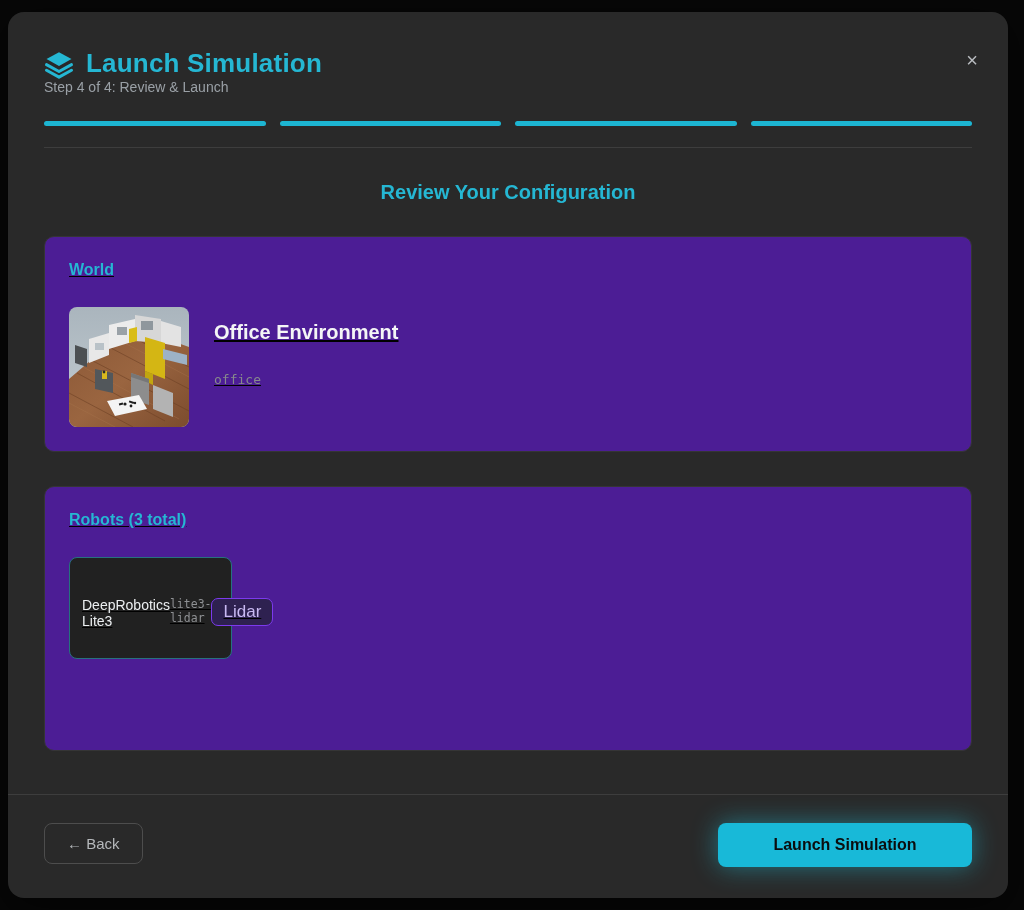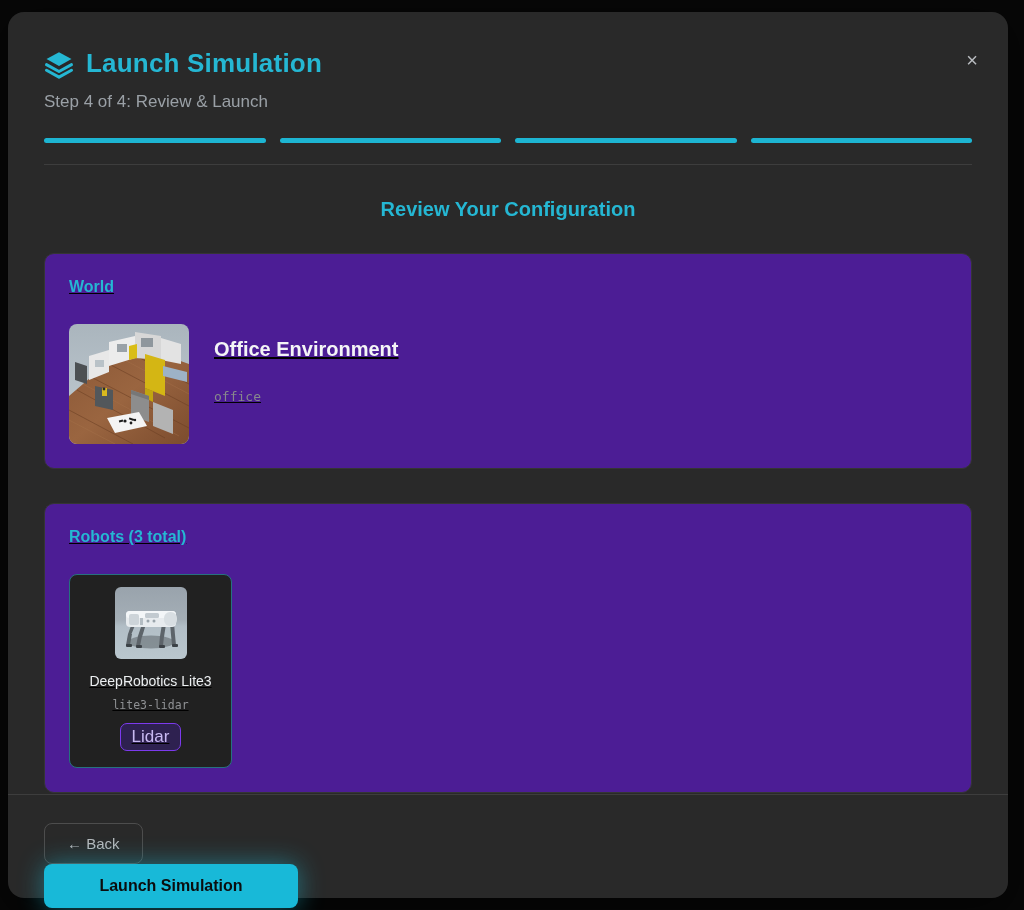--- a/index.html
+++ b/index.html
@@ -15,21 +15,21 @@
     width:1000px; height:886px;
     background:#292929;
     border-radius:16px;
     box-shadow:0 10px 40px rgba(0,0,0,.6);
   }
   
   .header { padding:36px 36px 0 36px; position:relative; }
   .title-row { display:flex; align-items:center; gap:12px; }
   .title-row h1 { color:#25b7d3; font-size:26px; font-weight:bold; letter-spacing:.2px; }
   .layers-icon svg { display:block; }
-  .subtitle { margin-top:13px; color:#9aa0a6; font-size:17px; }
+  .subtitle { color:#9aa0a6; font-size:14px; }
   .close-btn {
     position:absolute; top:30px; right:18px;
     width:36px; height:36px;
     background:transparent; border:none;
     color:#b9bcc0; font-size:20px; line-height:36px;
     cursor:pointer;
   }
   .progress { margin-top:26px; display:flex; gap:14px; }
   .progress .seg {
     flex:1; height:5px; border-radius:3px;
@@ -62,42 +62,42 @@
   .world-id { margin-top:28px; color:#87898c; font-size:13px; font-family:"DejaVu Sans Mono", monospace; }
   
   .robots-card { margin-top:34px; min-height:265px; }
   .robot-tile {
     margin-top:28px;
     width:163px;
     border:1px solid #27717f;
     background:#212121;
     border-radius:8px;
     padding:12px 12px 16px 12px;
-    display:flex; flex-direction:column; align-items:center;
+    display:flex; align-items:center;
     cursor:pointer;
   }
   .robot-thumb { width:72px; height:72px; border-radius:6px; overflow:hidden; }
   .robot-thumb svg { display:block; }
   .robot-name { margin-top:14px; color:#eceff1; font-size:14px; }
   .robot-id { margin-top:9px; color:#8e9093; font-size:11.5px; font-family:"DejaVu Sans Mono", monospace; }
   .badge {
     margin-top:11px;
     padding:3px 11px;
     border:1.5px solid #7c3aed;
     background:#2e2150;
     border-radius:7px;
     color:#c9b9f2; font-size:17px;
   }
   
   .footer {
     position:absolute; left:0; right:0; bottom:0;
     height:104px;
     border-top:1px solid #3d3d3d;
     padding:28px 36px 0 22px;
-    display:flex; justify-content:space-between; align-items:flex-start;flex-direction:column;
+    display:flex; justify-content:space-between; align-items:flex-start;
   }
   .footer { padding-left:36px; }
   .back-btn {
     background:transparent;
     border:1px solid #4d4d4d;
     border-radius:8px;
     padding:11px 22px;
     color:#b5b8bb; font-size:15px;
     font-family:"Liberation Sans", sans-serif;
     cursor:pointer;

